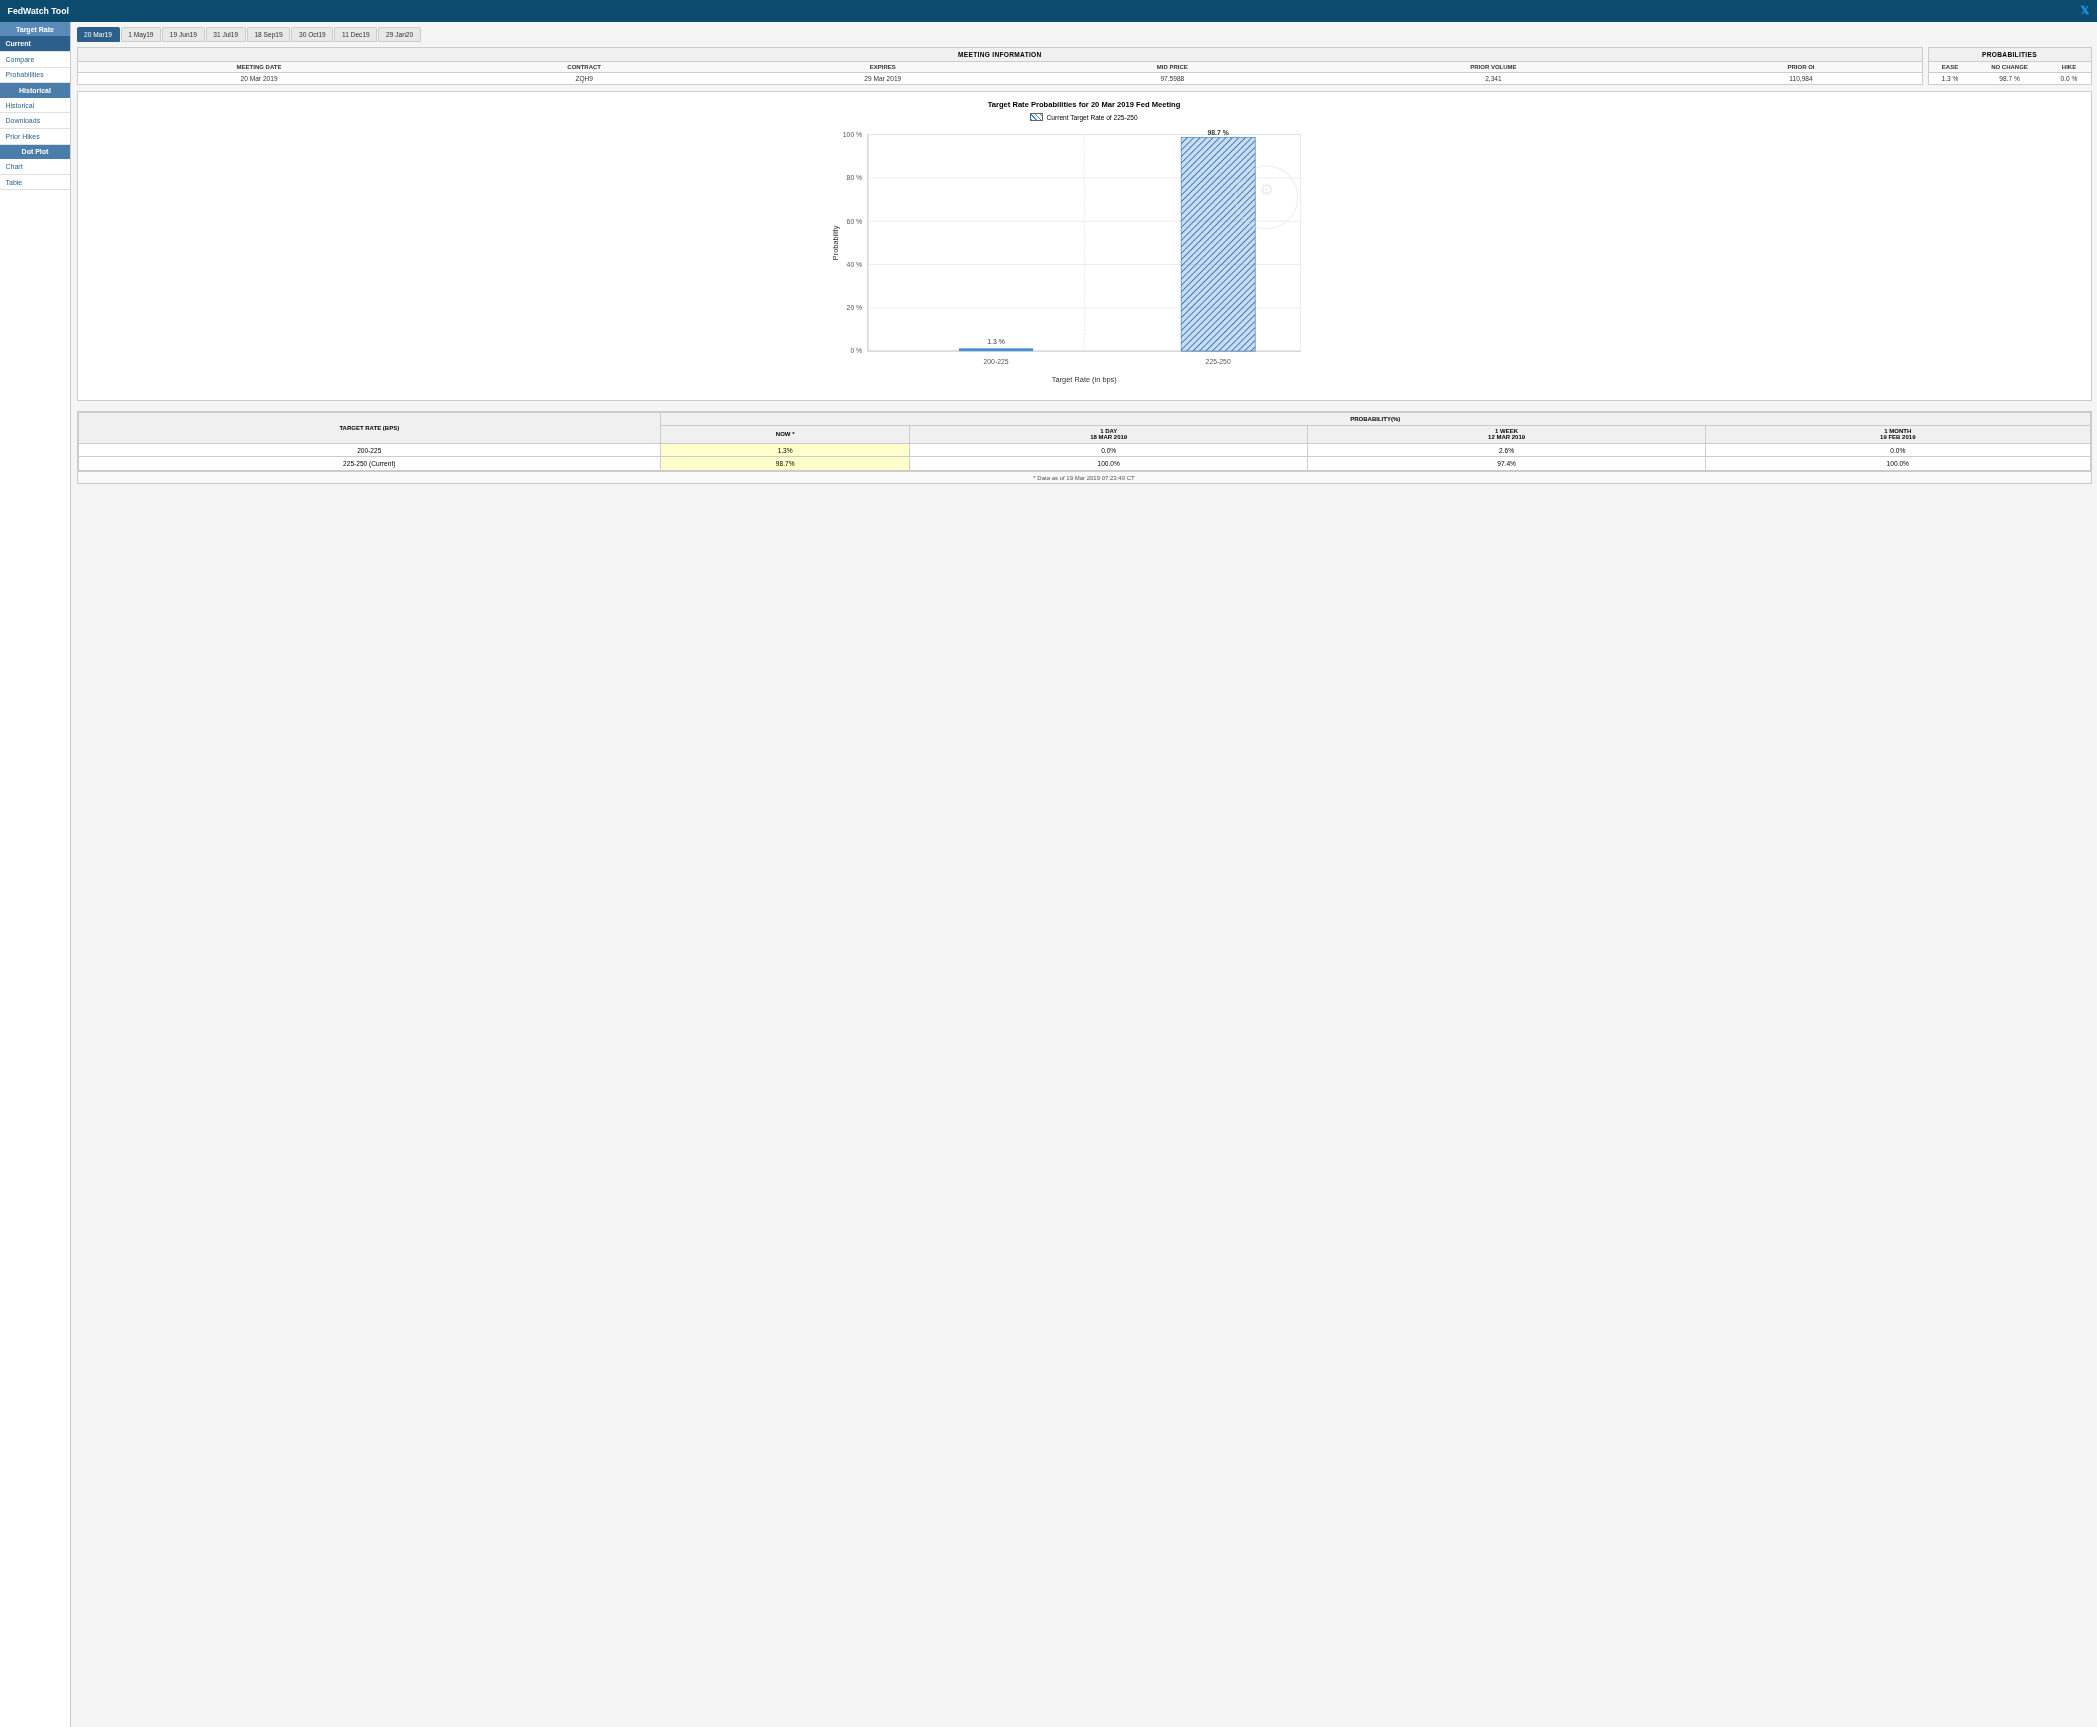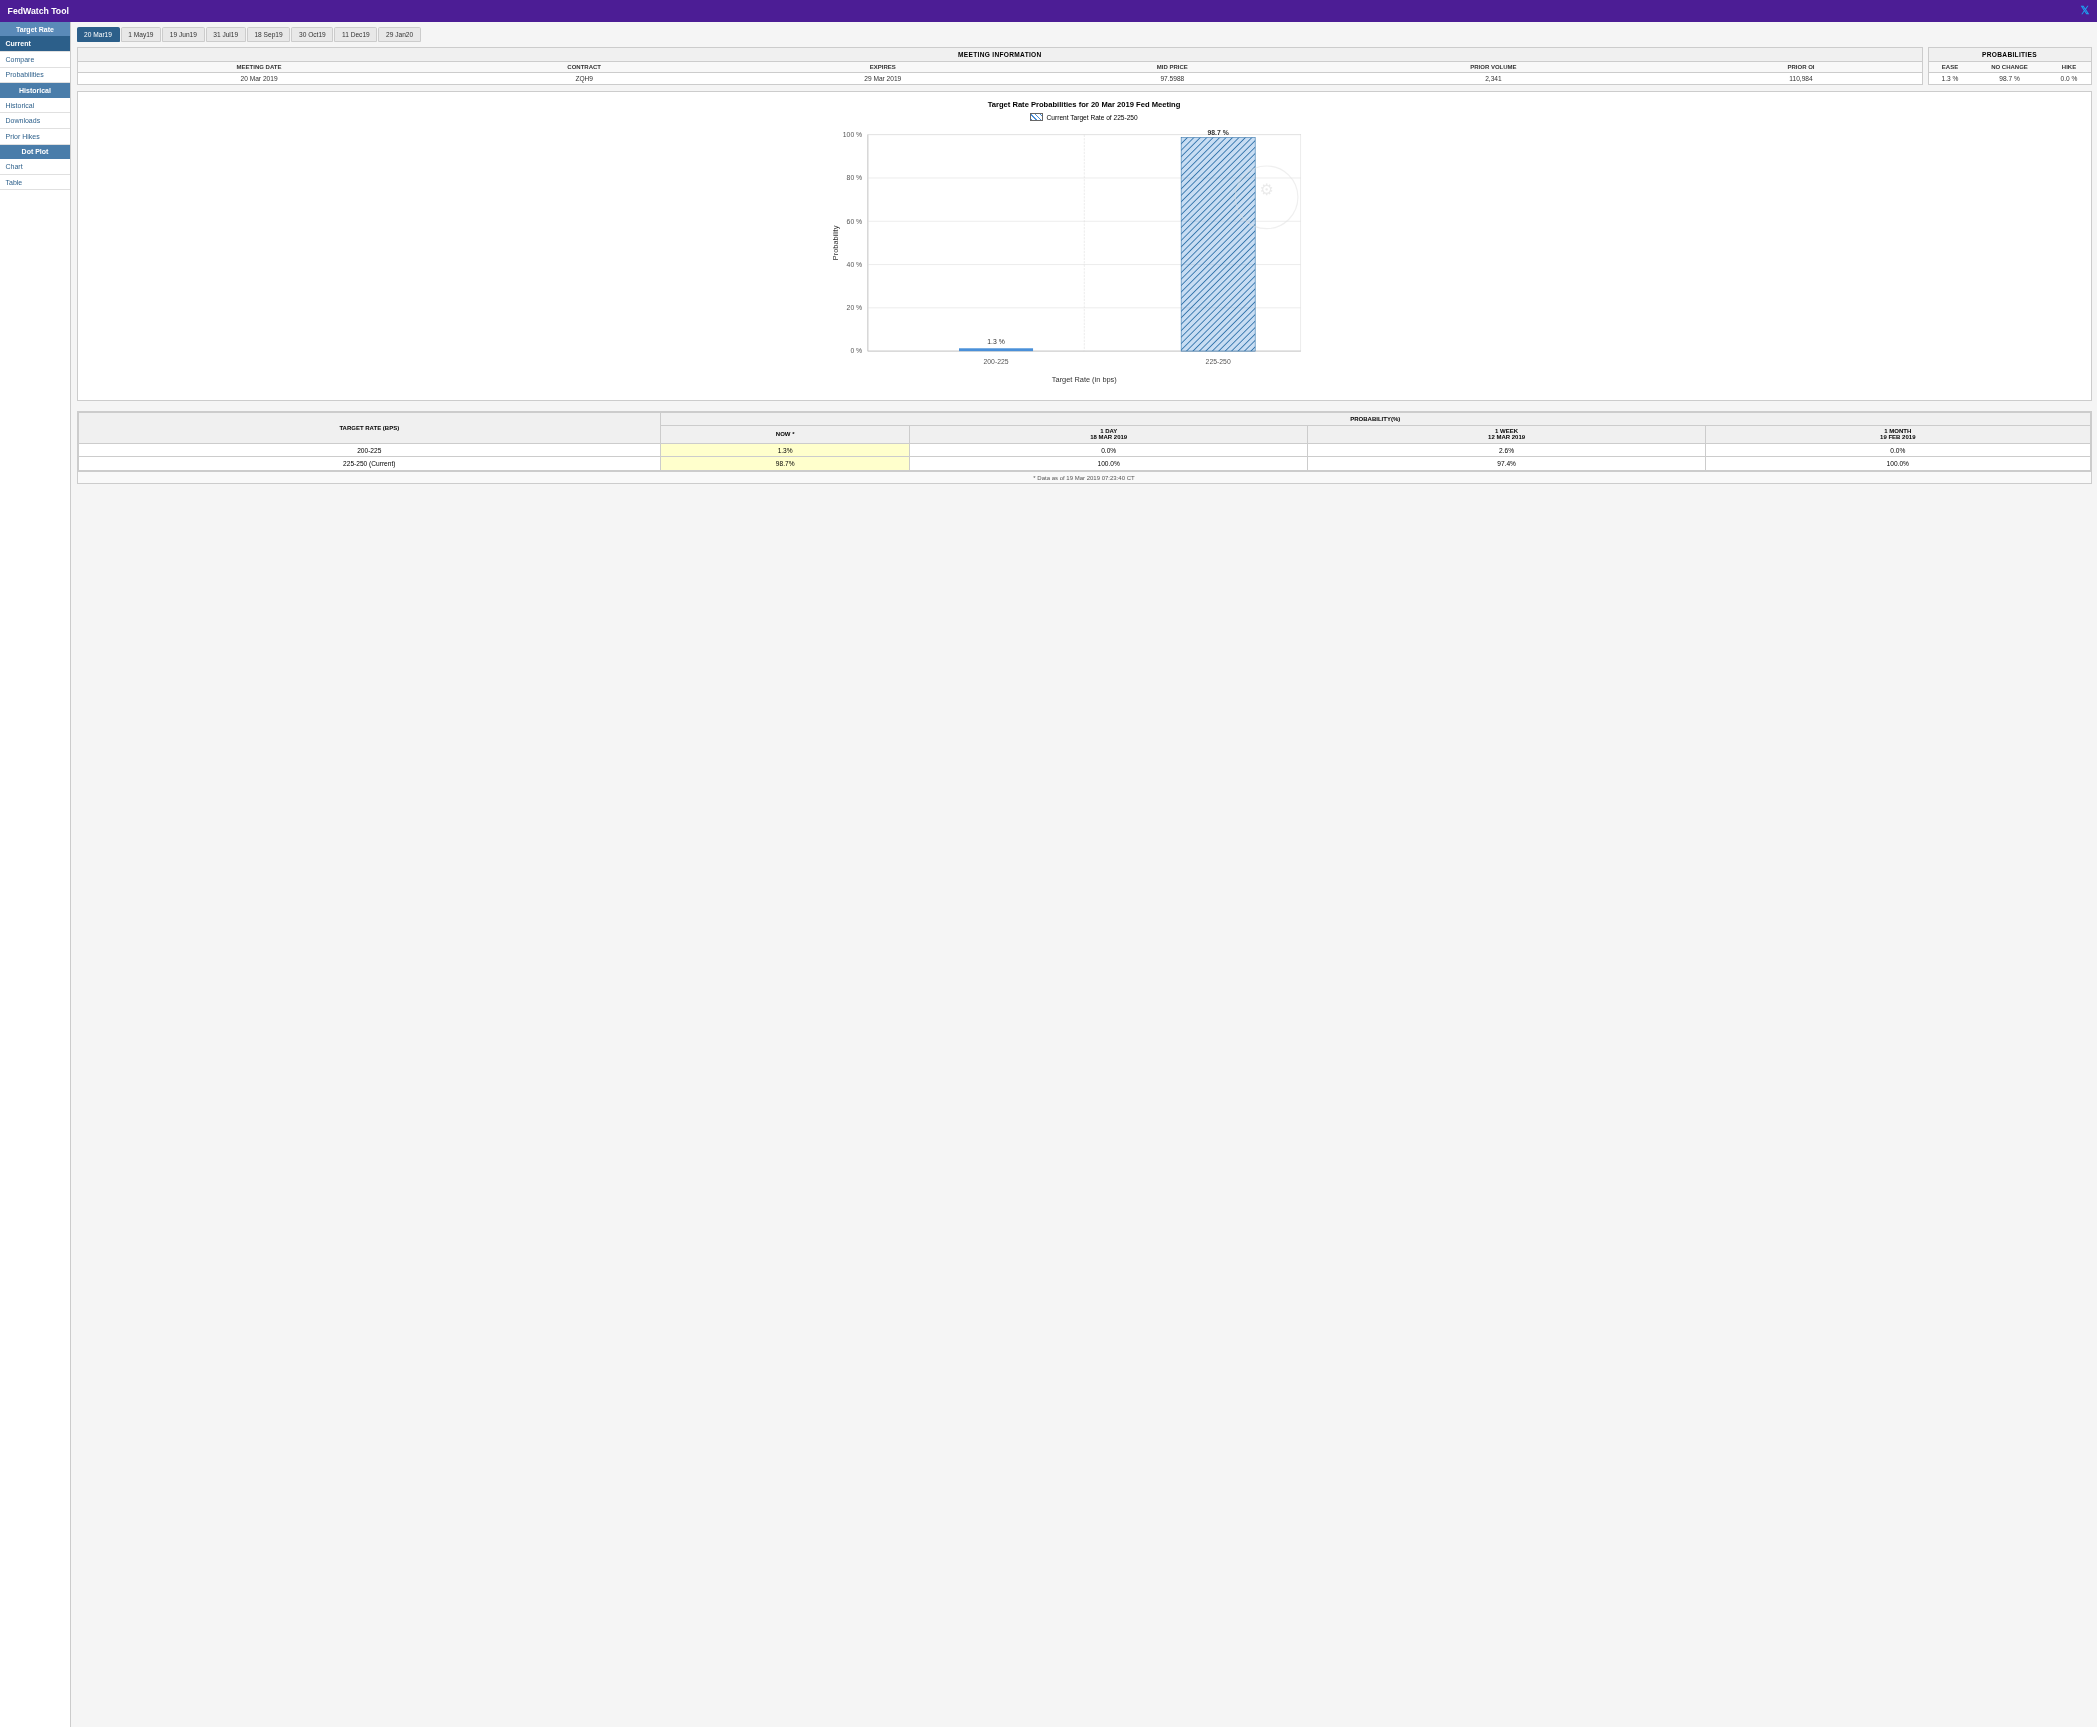--- a/index.html
+++ b/index.html
@@ -1,20 +1,20 @@
 <!DOCTYPE html>
 <html style="font-size:8.7px"><head>
   <meta charset="utf-8">
   <style>
     * { box-sizing: border-box; margin: 0; padding: 0; }
     body { font-family: Arial, sans-serif; font-size: 7px; background: #f0f0f0; }
 
     
     .header {
-      background: #4c1d95;
+      background: #0c4a6e;
       color: white;
       padding: 4.4px 7.6px;
       font-size: 8.7px;
       font-weight: bold;
       display: flex;
       align-items: center;
       justify-content: space-between;
     }
 
     

